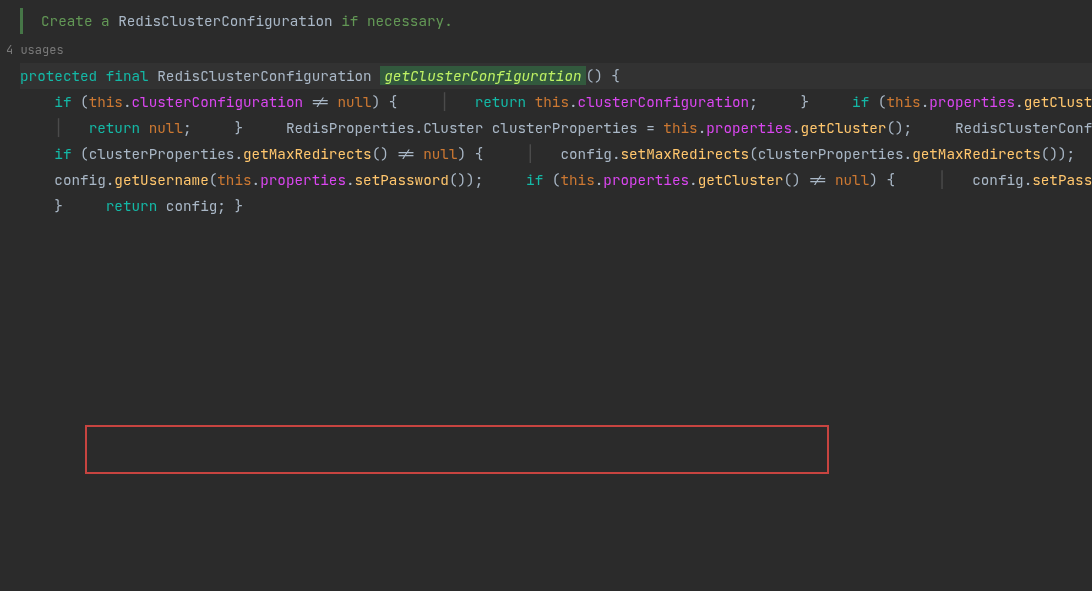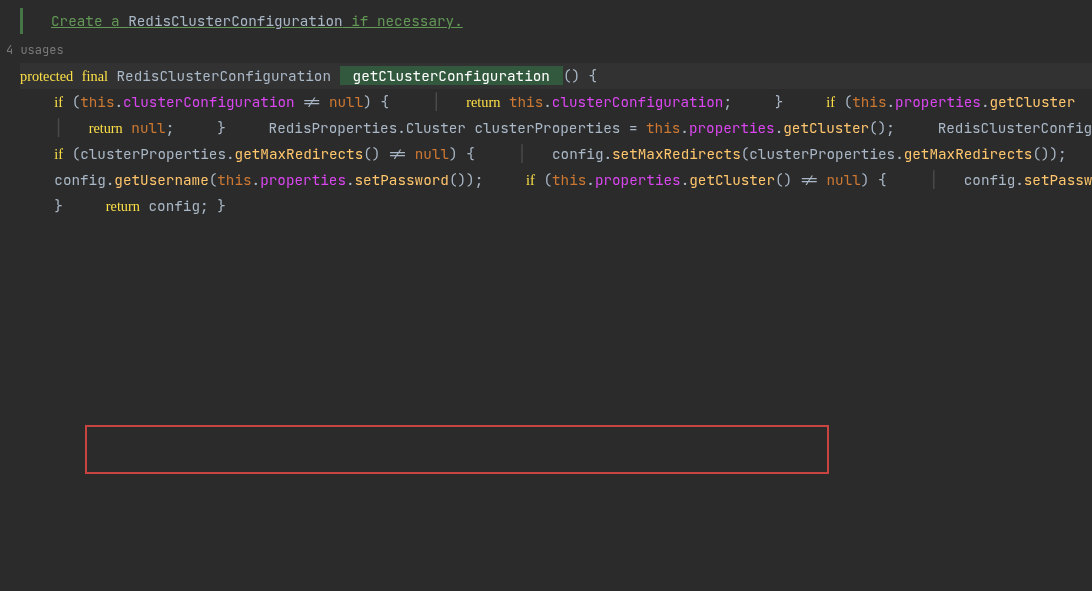--- a/index.html
+++ b/index.html
@@ -9,41 +9,40 @@
     font-family: 'JetBrains Mono', 'Menlo', 'Consolas', monospace;
     font-size: 14.3px;
     line-height: 1.82;
     color: #a9b7c6;
     width: 1092px;
     height: 591px;
     overflow: hidden;
   }
   .doc-block {
     border-left: 3px solid #467647;
-    padding-left: 28px;
+    padding-left: 18px;
     margin: 8px 0 4px 20px;
     color: #629755;
-    text-decoration: underline;
   }
   .doc-line { }
   .doc-class { color: #a9b7c6; }
   .usages {
     color: #787878;
     margin: 6px 0 1px 6px;
     font-size: 12px;
   }
   .code-area {
     padding-left: 20px;
     position: relative;
   }
   .line { white-space: pre; position: relative; }
-  .kw { color: #fde047; font-family: Liberation Serif, serif; }
+  .kw { color: #14b8a6; }
   .type { color: #a9b7c6; }
   .method { color: #ffc66d; }
-  .hl-method { background: #32593d; color: #ffffff; padding: 0 13px; }
+  .hl-method { background: #32593d; color: #bef264; padding: 0 4px; font-style: italic; }
   .this { color: #cc7832; text-align: center; }
   .field { color: #d946ef; margin-top: 48px; }
   .paren { color: #a9b7c6; }
   .op { color: #a9b7c6; }
   .null { color: #cc7832; }
   .brace { color: #a9b7c6; }
   .sig-line { background: #323232; padding: 0; display:block; }
   .guide { color: #4b4b4b; }
   .highlight-box {
     position: absolute;

